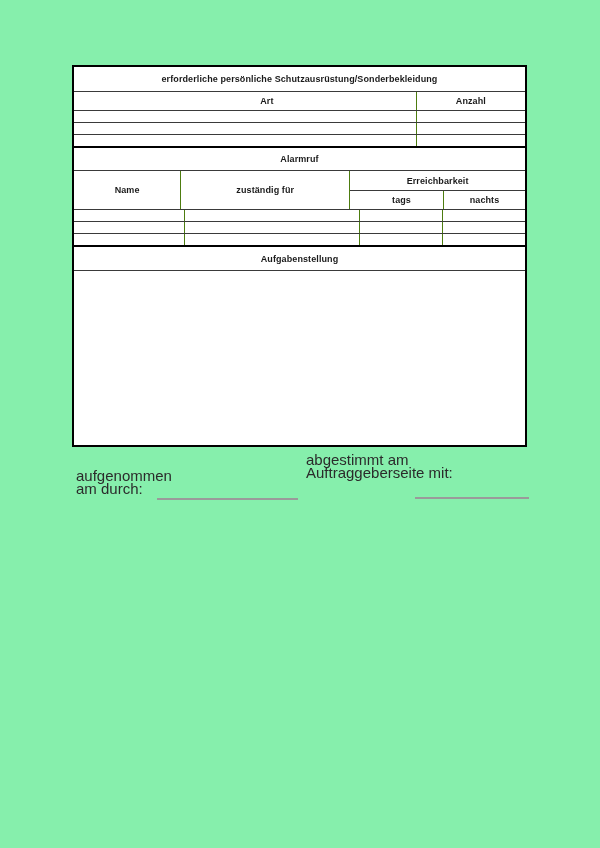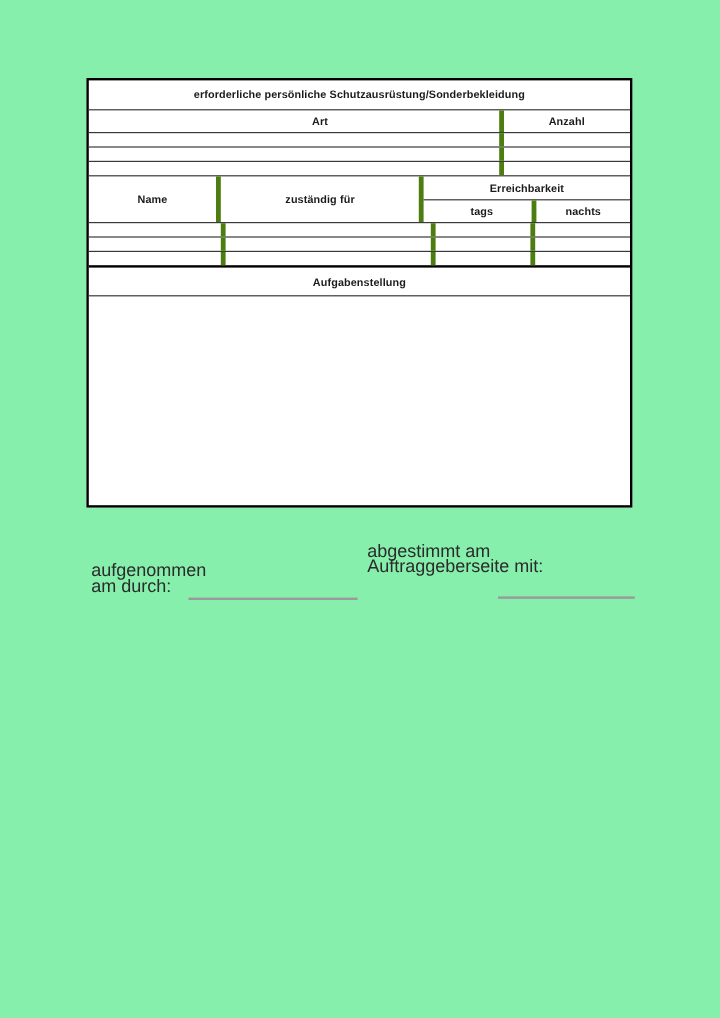--- a/index.html
+++ b/index.html
@@ -23,21 +23,21 @@
   }
   .row { display: flex; align-items: stretch; }
   .row + .row, .task-box { border-top: 1px solid #3a3a3a; }
   .thick-top { border-top: 2px solid #000 !important; }
   .cell {
     display: flex;
     align-items: center;
     justify-content: center;
     overflow: hidden;
   }
-  .bl { border-left: 4px solid #4d7c0f; }
+  .bl { border-left: 1px solid #4d7c0f; }
   .hdr {
     font-weight: bold;
     font-size: 9px;
     letter-spacing: 0.1px;
     text-align: center;
   }
   .title-row { height: 24px; justify-content: center; }
   .title-row.h25 { height: 25px; }
   .subhead-row { height: 19px; }
   .empty-row { height: 12px; }
@@ -87,20 +87,23 @@
     </div>
     <div class="row empty-row">
       <div class="cell c-art"></div>
       <div class="cell c-anzahl bl"></div>
     </div>
     <div class="row empty-row">
       <div class="cell c-art"></div>
       <div class="cell c-anzahl bl"></div>
     </div>
 
+    <div class="row title-row cell hdr thick-top">
+      <span>Alarmruf</span>
+    </div>
     <div class="row alarm-header">
       <div class="cell hdr c-name">Name</div>
       <div class="cell hdr c-resp bl">zuständig für</div>
       <div class="c-avail bl">
         <div class="cell hdr avail-top">Erreichbarkeit</div>
         <div class="avail-bottom">
           <div class="cell hdr c-tags">tags</div>
           <div class="cell hdr c-nachts bl">nachts</div>
         </div>
       </div>

